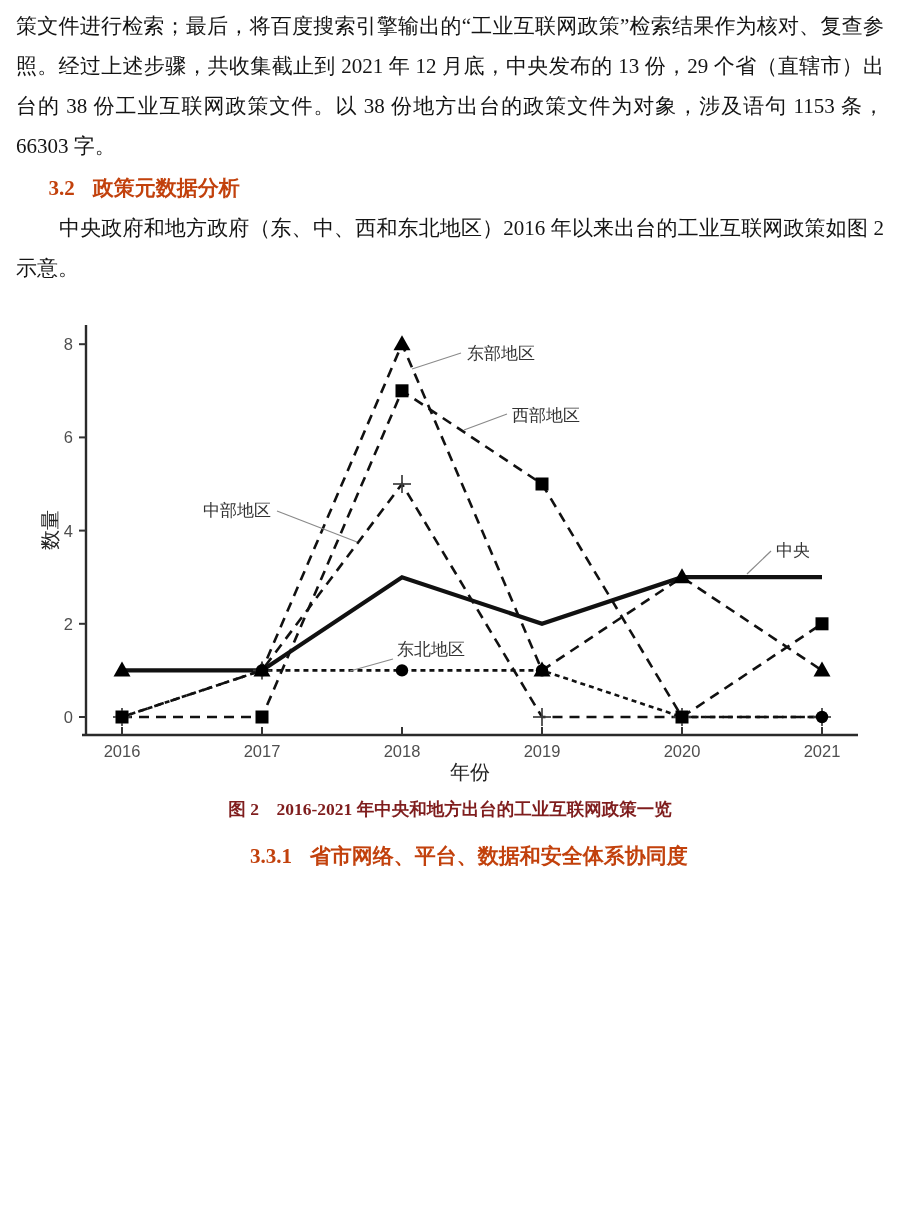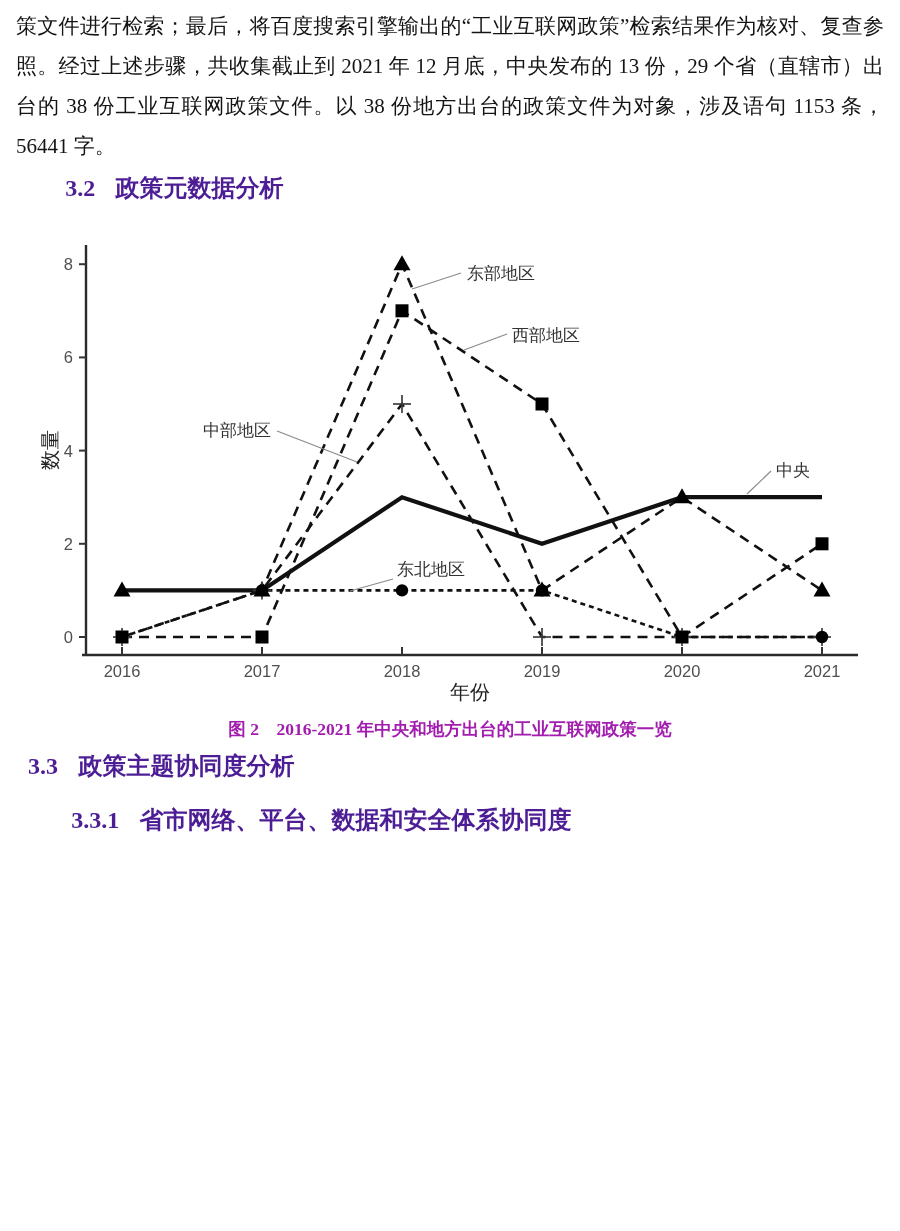--- a/index.html
+++ b/index.html
@@ -8,48 +8,49 @@
     font-family:"Liberation Serif","DejaVu Serif",serif;
     color:#141414;
   }
   .page{padding:6px 16px 0 16px;}
   p.body-text{
     margin:0;font-size:21px;line-height:40px;text-align:justify;
   }
   p.indent{text-indent:2.05em;}
   .h-num{margin-right:0.85em;}
   h2,h3,h4{
-    margin:12px;font-size:24px;line-height:40px;font-weight:bold;color:#4c1d95;
+    margin:0;font-size:21px;line-height:40px;font-weight:bold;color:#c2410c;
     font-family:"Liberation Serif","DejaVu Serif",serif;
   }
   .h-32{padding-left:1.55em;margin-top:2px;}
   .h-33{padding-left:0;margin-top:4px;}
-  .h-331{padding-left:1.8em;margin-top:14px;}
+  .h-331{padding-left:1.8em;margin-top:14px;text-align:center;}
   figure{margin:22px 0 0 -16px;width:900px;}
   #chart-svg{display:block;}
   .tick{font:16.5px "Liberation Sans","DejaVu Sans",sans-serif;fill:#4f4f4f;}
   .anno{font:17px "Liberation Sans","DejaVu Sans",sans-serif;fill:#333;}
   .axis-title{font:20px "Liberation Sans","DejaVu Sans",sans-serif;fill:#222;}
   figcaption{
-    text-align:center;font-size:17.5px;font-weight:bold;color:#a21caf;
+    text-align:center;font-size:17.5px;font-weight:bold;color:#7f1d1d;
     margin-top:6px;line-height:26px;
     font-family:"Liberation Serif","DejaVu Serif",serif;
   }
   .after-figure{margin-top:50px;}
   .para-gap{margin-top:10px;}
 </style>
 </head>
 <body>
 
 <div class="page">
 
-  <p class="body-text">策文件进行检索；最后，将百度搜索引擎输出的“工业互联网政策”检索结果作为核对、复查参照。经过上述步骤，共收集截止到 2021 年 12 月底，中央发布的 13 份，29 个省（直辖市）出台的 38 份工业互联网政策文件。以 38 份地方出台的政策文件为对象，涉及语句 1153 条，56441 字。</p>
+  <p class="body-text">策文件进行检索；最后，将百度搜索引擎输出的“工业互联网政策”检索结果作为核对、复查参照。经过上述步骤，共收集截止到 2021 年 12 月底，中央发布的 13 份，29 个省（直辖市）出台的 38 份工业互联网政策文件。以 38 份地方出台的政策文件为对象，涉及语句 1153 条，66303 字。</p>
 
   <h2 class="h-32"><span class="h-num">3.2</span><span>政策元数据分析</span></h2>
 
+  <p class="body-text indent">中央政府和地方政府（东、中、西和东北地区）2016 年以来出台的工业互联网政策如图 2 示意。</p>
 
   <figure>
     <svg id="chart-svg" width="900" height="480" viewBox="0 0 900 480" xmlns="http://www.w3.org/2000/svg">
         <line x1="86" y1="15" x2="86" y2="425" stroke="#2a2a2a" stroke-width="2.4"></line>
         <line x1="82" y1="425" x2="858" y2="425" stroke="#2a2a2a" stroke-width="2.4"></line>
         <line x1="122" y1="417" x2="122" y2="425" stroke="#333" stroke-width="2"></line>
         <text x="122" y="447" text-anchor="middle" class="tick">2016</text>
         <line x1="262" y1="417" x2="262" y2="425" stroke="#333" stroke-width="2"></line>
         <text x="262" y="447" text-anchor="middle" class="tick">2017</text>
         <line x1="402" y1="417" x2="402" y2="425" stroke="#333" stroke-width="2"></line>
@@ -116,17 +117,16 @@
         <line x1="771" y1="241" x2="747" y2="264" stroke="#8a8a8a" stroke-width="1.2"></line>
         <text x="776" y="246" text-anchor="start" class="anno">中央</text>
         <text x="470" y="469" text-anchor="middle" class="axis-title">年份</text>
         <text x="57" y="220" text-anchor="middle" class="axis-title" transform="rotate(-90 57 220)">数量</text>
       </svg>
     <figcaption>图 2　2016-2021 年中央和地方出台的工业互联网政策一览</figcaption>
   </figure>
 
 
 
-  <h3 class="h-33"><span class="h-num">3.3</span><span>政策主题协同度分析</span></h3>
 
   <h4 class="h-331"><span class="h-num">3.3.1</span><span>省市网络、平台、数据和安全体系协同度</span></h4>
 
 </div>
 
 </body></html>

